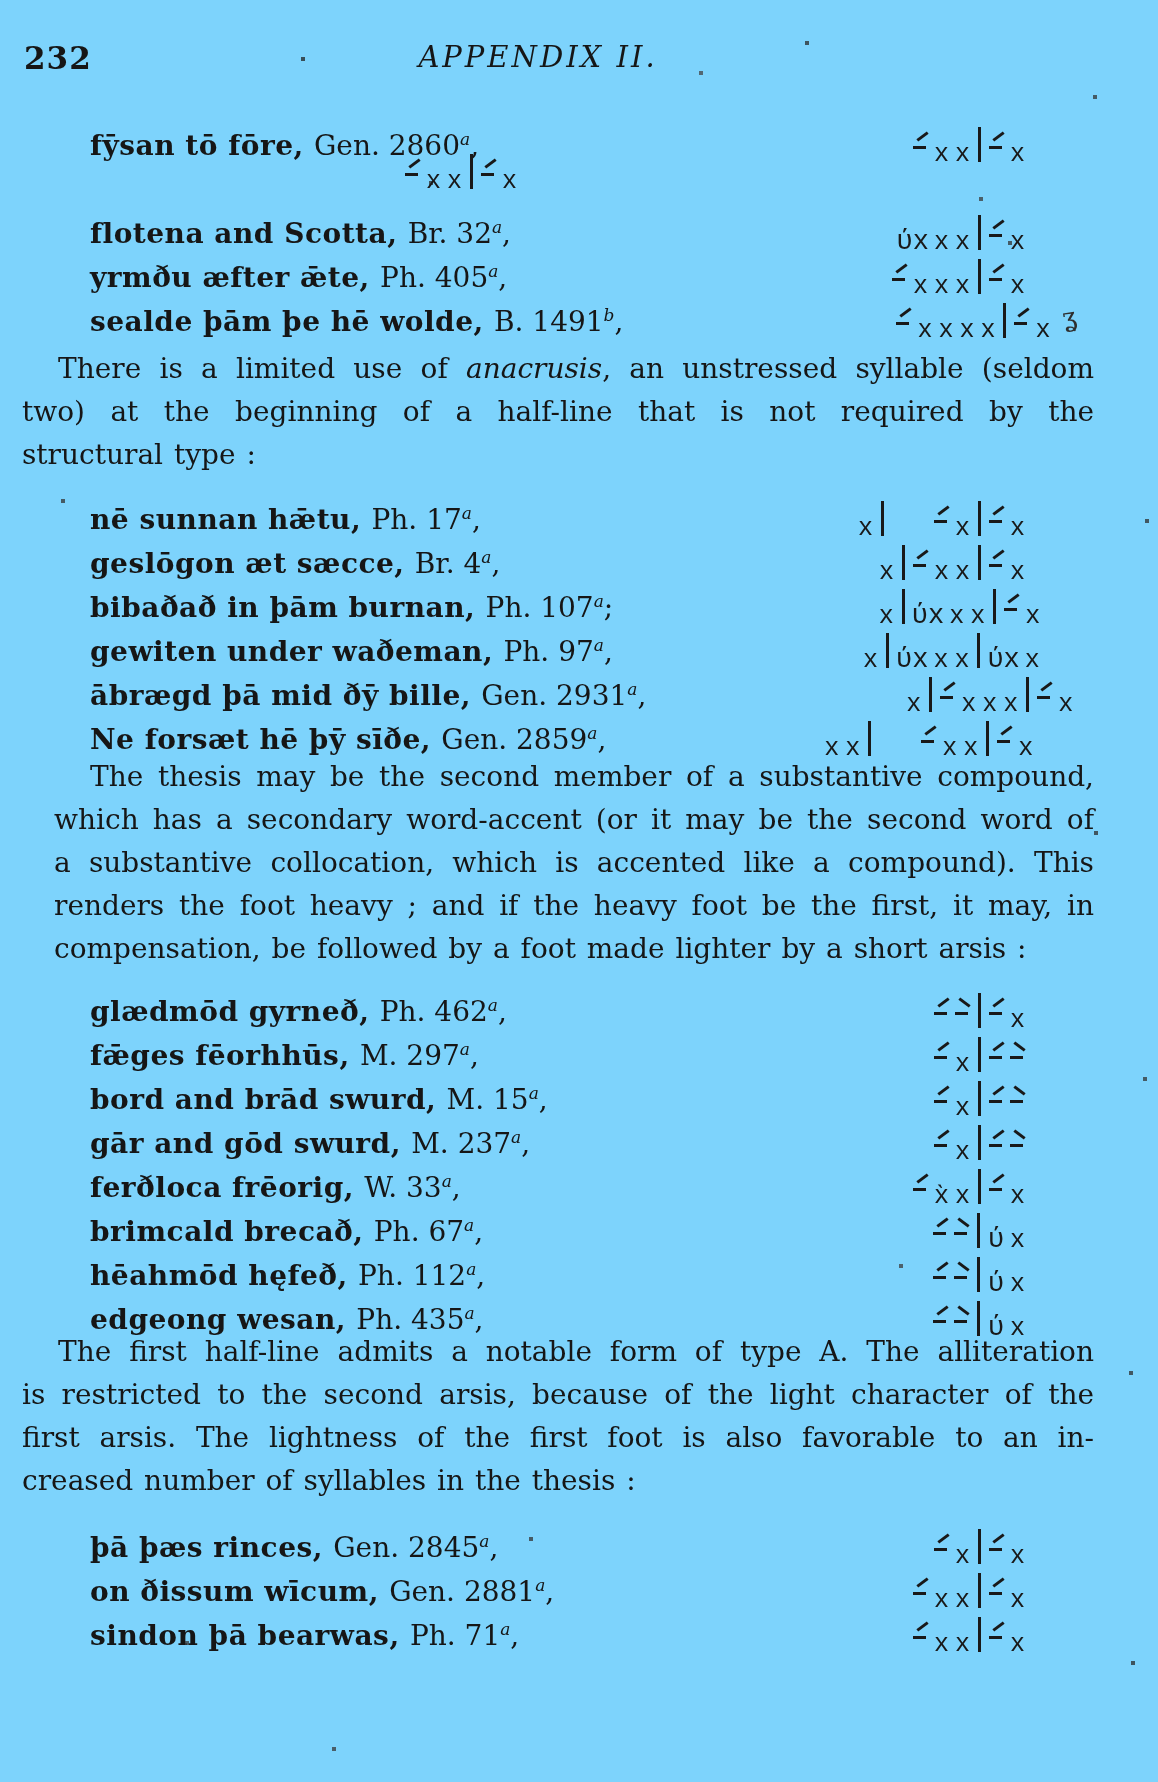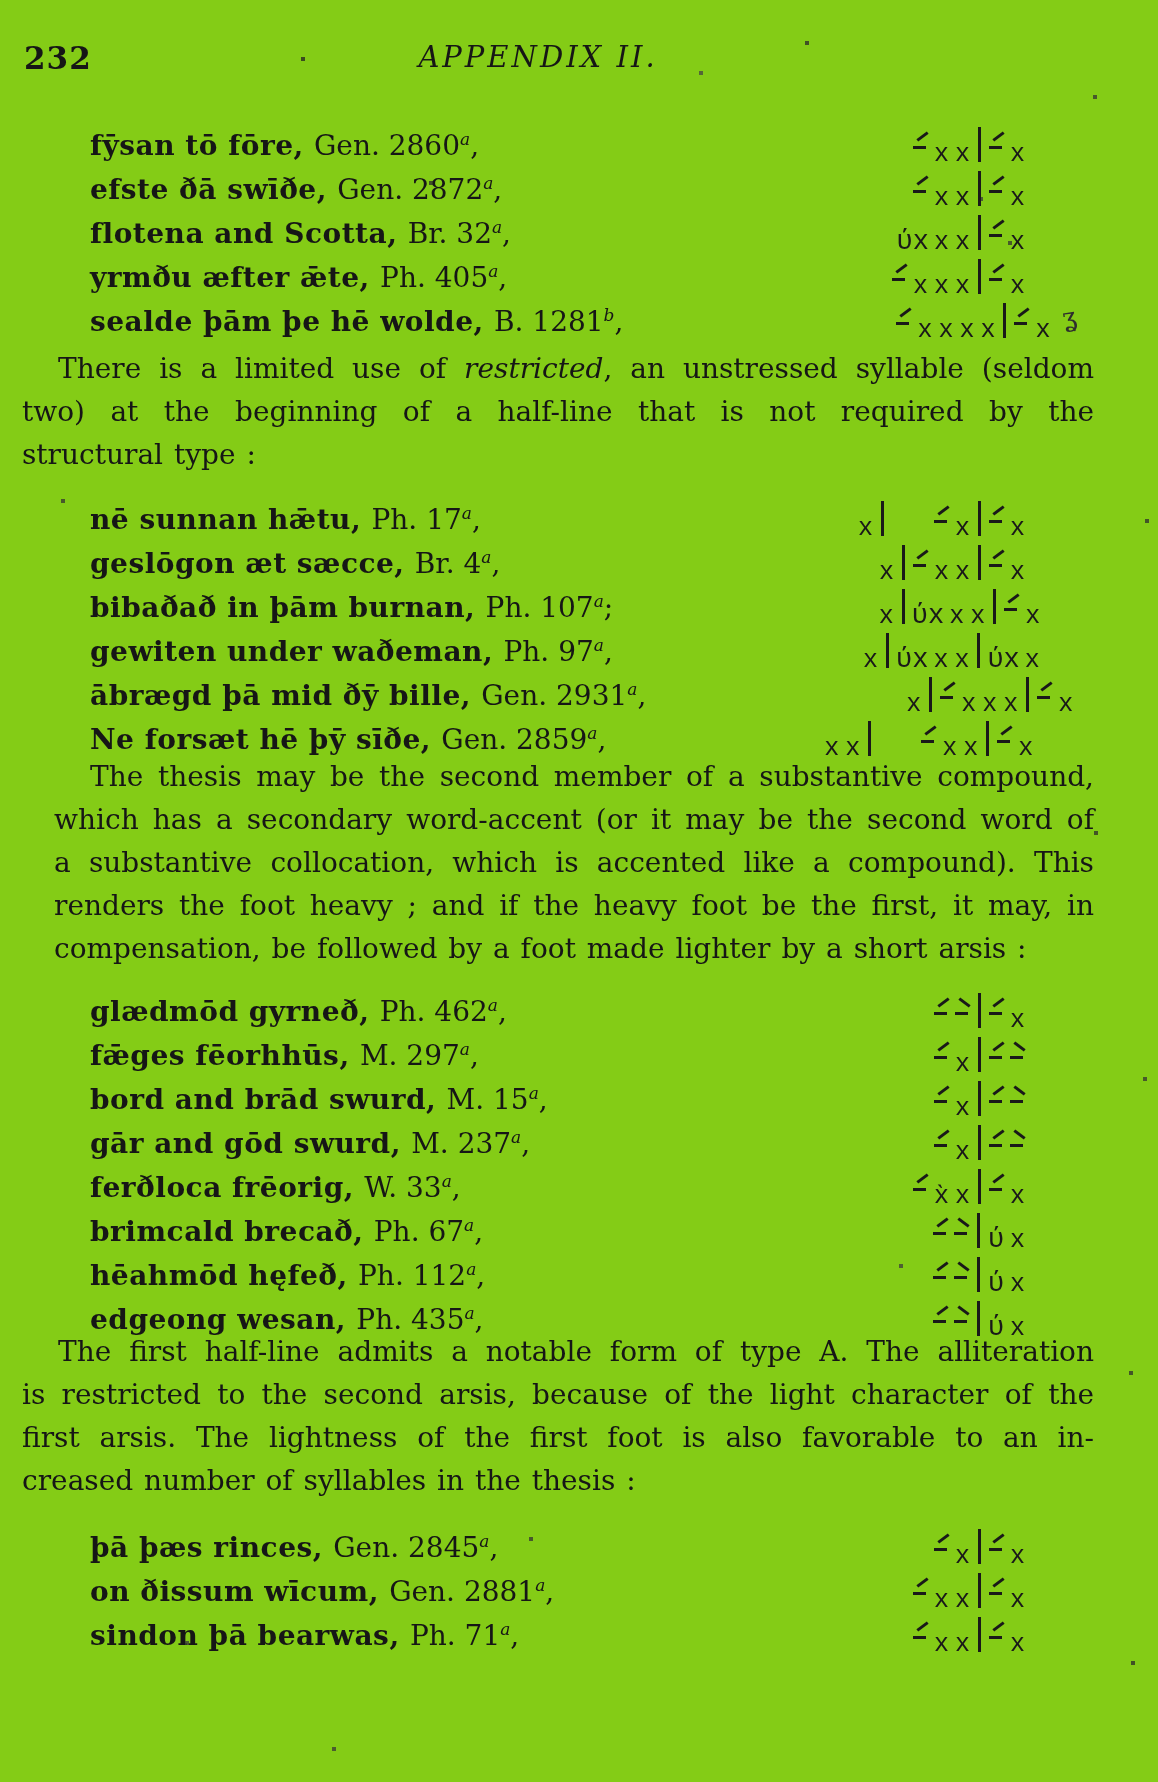--- a/index.html
+++ b/index.html
@@ -1,19 +1,19 @@
 <!DOCTYPE html>
 <html><head>
 <meta charset="utf-8">
 <style>
   html,body { margin:0; padding:0; background:#ffffff; }
   .page {
     position:relative;
     width:1158px; height:1782px;
-    background:#84cc16;
+    background:#7dd3fc;
     box-sizing:border-box;
     padding:8px 64px 0 22px;
     overflow:hidden;
     font-family:"DejaVu Serif", serif;
     color:#161616;
   }
   
   .headrow { position:relative; height:42px; }
   .pageno {
     position:absolute; left:2px; top:0;
@@ -104,39 +104,38 @@
     <span class="pageno">232</span>
     <span class="runhead">APPENDIX II.</span>
   </div>
 
   <div class="vblock" id="b1">
       <div class="vrow">
         <div class="vtext"><b>fȳsan tō fōre, </b><span>Gen. 2860</span><sup>a</sup><span>,</span></div>
         <div class="vmarks"><span class="m m-acute"></span><span class="m m-x">x</span><span class="m m-x">x</span><span class="m m-bar"></span><span class="m m-acute"></span><span class="m m-x">x</span></div>
       </div>
       <div class="vrow">
-        <div class="vtext"><b>efste ðā swīðe, </b><span>Gen. 2872</span><sup>a</sup><span>,</span></div>
         <div class="vmarks"><span class="m m-acute"></span><span class="m m-x">x</span><span class="m m-x">x</span><span class="m m-bar"></span><span class="m m-acute"></span><span class="m m-x">x</span></div>
       </div>
       <div class="vrow">
         <div class="vtext"><b>flotena and Scotta, </b><span>Br. 32</span><sup>a</sup><span>,</span></div>
         <div class="vmarks"><span class="m m-resolvedx">ύx</span><span class="m m-x">x</span><span class="m m-x">x</span><span class="m m-bar"></span><span class="m m-acute"></span><span class="m m-x">x</span></div>
       </div>
       <div class="vrow">
         <div class="vtext"><b>yrmðu æfter ǣte, </b><span>Ph. 405</span><sup>a</sup><span>,</span></div>
         <div class="vmarks"><span class="m m-acute"></span><span class="m m-x">x</span><span class="m m-x">x</span><span class="m m-x">x</span><span class="m m-bar"></span><span class="m m-acute"></span><span class="m m-x">x</span></div>
       </div>
       <div class="vrow">
-        <div class="vtext"><b>sealde þām þe hē wolde, </b><span>B. 1281</span><sup>b</sup><span>,</span></div>
+        <div class="vtext"><b>sealde þām þe hē wolde, </b><span>B. 1491</span><sup>b</sup><span>,</span></div>
         <div class="vmarks"><span class="m m-acute"></span><span class="m m-x">x</span><span class="m m-x">x</span><span class="m m-x">x</span><span class="m m-x">x</span><span class="m m-bar"></span><span class="m m-acute"></span><span class="m m-x">x</span></div>
       </div>
     </div>
 
   <div class="para" id="p2">
-      <div class="pline indent"><span>There is a limited use of </span><span class="it">restricted</span><span>, an unstressed syllable (seldom</span></div>
+      <div class="pline indent"><span>There is a limited use of </span><span class="it">anacrusis</span><span>, an unstressed syllable (seldom</span></div>
       <div class="pline"><span>two) at the beginning of a half-line that is not required by the</span></div>
       <div class="pline last"><span>structural type :</span></div>
     </div>
   <div class="vblock" id="b2">
       <div class="vrow">
         <div class="vtext"><b>nē sunnan hǣtu, </b><span>Ph. 17</span><sup>a</sup><span>,</span></div>
         <div class="vmarks"><span class="m m-x">x</span><span class="m m-bar"></span><span class="m m-gap"></span><span class="m m-acute"></span><span class="m m-x">x</span><span class="m m-bar"></span><span class="m m-acute"></span><span class="m m-x">x</span></div>
       </div>
       <div class="vrow">
         <div class="vtext"><b>geslōgon æt sæcce, </b><span>Br. 4</span><sup>a</sup><span>,</span></div>

